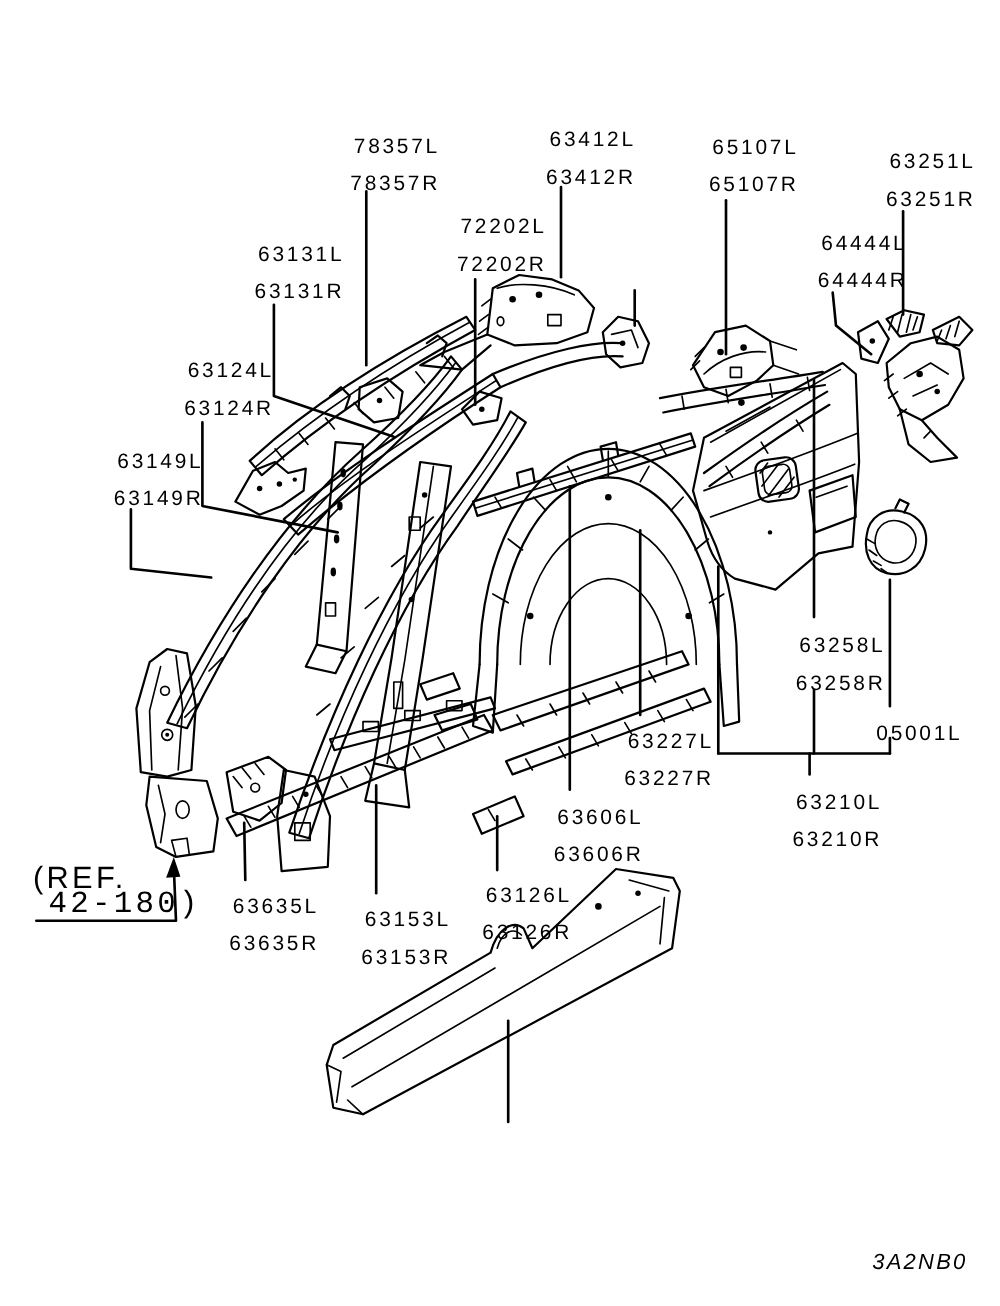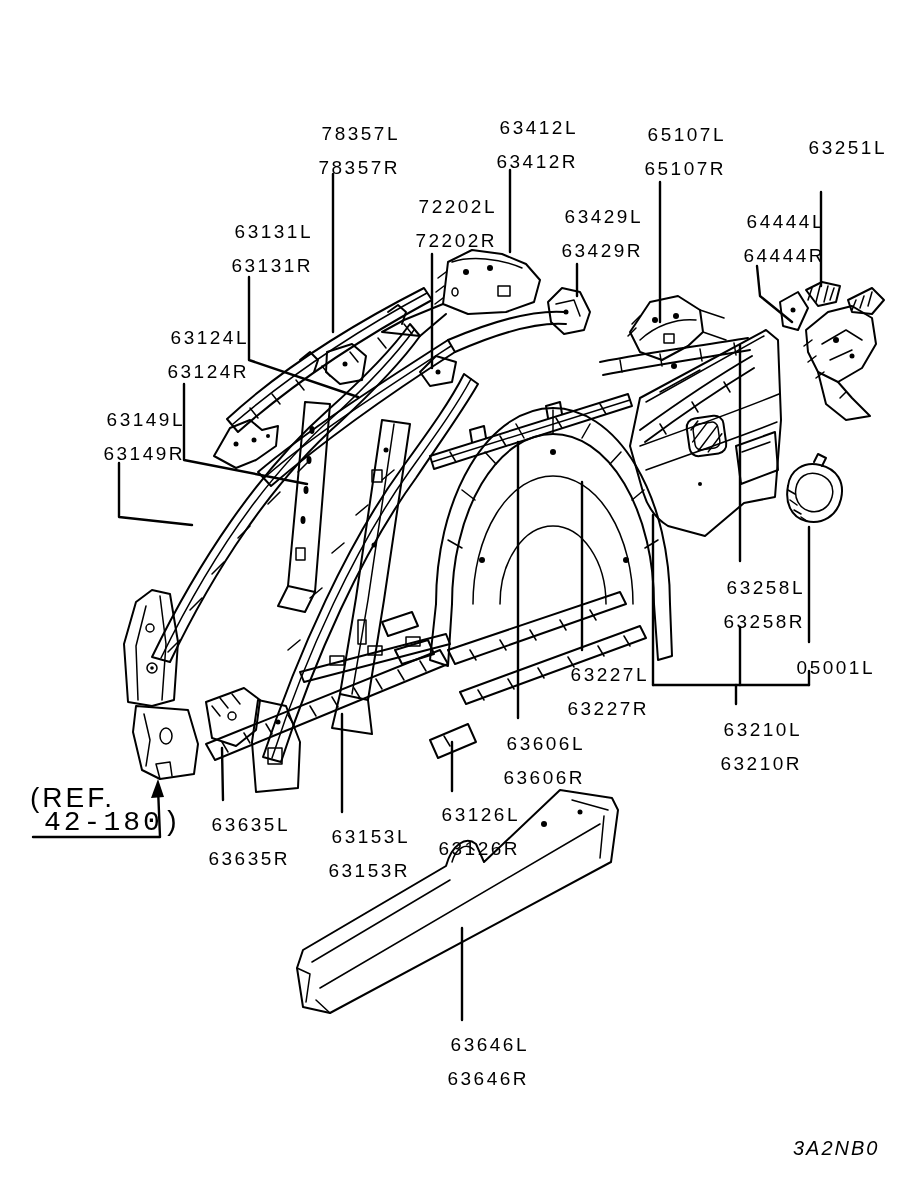--- a/index.html
+++ b/index.html
@@ -262,33 +262,30 @@
   <div class="plabel" style="left:448px;top:99px">
     <span>63412L</span>
     <span>63412R</span>
   </div>
   <div class="plabel" style="left:596px;top:106px">
     <span>65107L</span>
     <span>65107R</span>
   </div>
   <div class="plabel" style="left:757px;top:119px">
     <span>63251L</span>
+    <span>63251R</span>
   </div>
   <div class="plabel" style="left:183px;top:203px">
     <span>63131L</span>
     <span>63131R</span>
   </div>
   <div class="plabel" style="left:367px;top:178px">
     <span>72202L</span>
     <span>72202R</span>
   </div>
-  <div class="plabel" style="left:513px;top:188px">
-    <span>63429L</span>
-    <span>63429R</span>
-  </div>
   <div class="plabel" style="left:695px;top:193px">
     <span>64444L</span>
     <span>64444R</span>
   </div>
   <div class="plabel" style="left:119px;top:309px">
     <span>63124L</span>
     <span>63124R</span>
   </div>
   <div class="plabel" style="left:55px;top:391px">
     <span>63149L</span>
@@ -318,24 +315,20 @@
     <span>63126R</span>
   </div>
   <div class="plabel" style="left:280px;top:808px">
     <span>63153L</span>
     <span>63153R</span>
   </div>
   <div class="plabel" style="left:160px;top:796px">
     <span>63635L</span>
     <span>63635R</span>
   </div>
-  <div class="plabel" style="left:399px;top:1016px">
-    <span>63646L</span>
-    <span>63646R</span>
-  </div>
 
   <div class="ref-note">
     <span class="l1" style="display:block">(REF.</span>
     <span class="l2" style="display:block">42-180)</span>
   </div>
 
   <div class="diagram-code">3A2NB0</div>
 
 </div>
 

